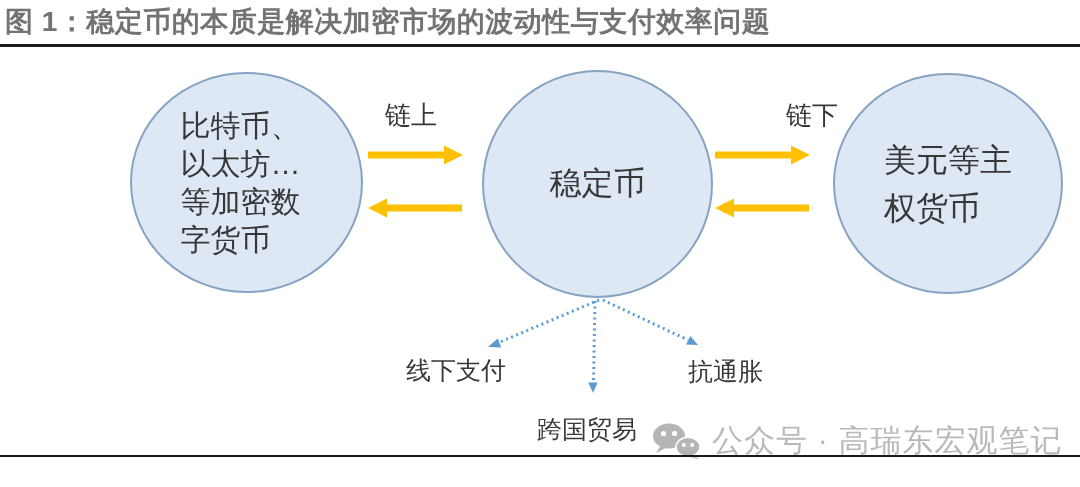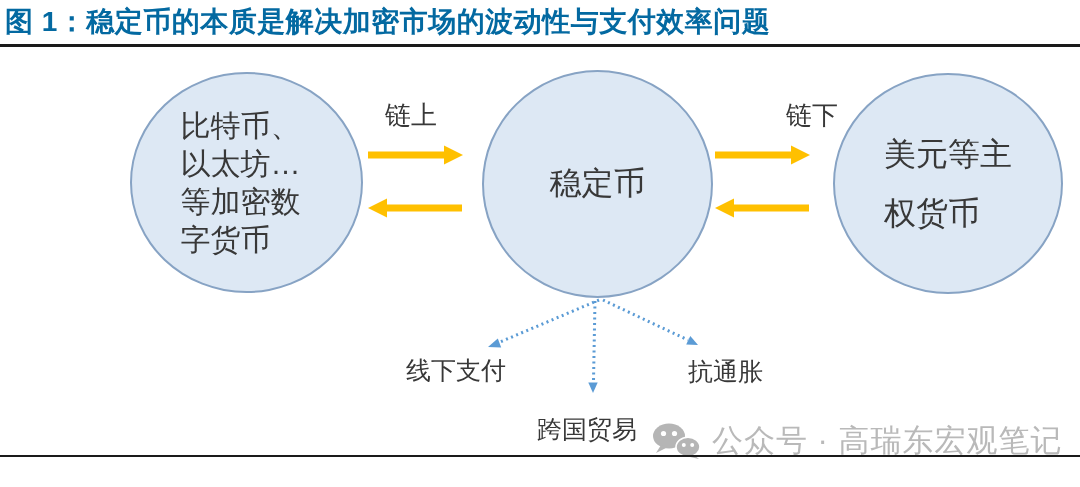--- a/index.html
+++ b/index.html
@@ -9,21 +9,21 @@
     height: 487px;
     background: #ffffff;
     font-family: "Liberation Sans", sans-serif;
     overflow: hidden;
   }
   .fig-title {
     position: absolute;
     left: 5px; top: 3px;
     font-size: 28px;
     font-weight: bold;
-    color: #0369a1;
+    color: #737373;
     letter-spacing: 0.5px;
     white-space: nowrap;
   }
   .title-rule {
     position: absolute;
     left: 0; top: 44px;
     width: 1080px; height: 3px;
     background: #1a1a1a;
   }
   .node {
@@ -40,21 +40,21 @@
   .node-mid   { left: 482px; top: 70px; width: 231px; height: 228px; }
   .node-right { left: 833px; top: 73px; width: 230px; height: 221px; }
   .node-label {
     color: #383838;
     font-weight: 500;
     text-align: left;
   }
   .multiline { white-space: pre-line; }
   .node-left  .node-label { font-size: 30px; line-height: 38px; margin-left: -12px; }
   .node-mid   .node-label { font-size: 32px; }
-  .node-right .node-label { font-size: 32px; line-height: 59px; }
+  .node-right .node-label { font-size: 32px; line-height: 48px; }
   .edge-label {
     position: absolute;
     font-size: 26px;
     color: #383838;
     white-space: nowrap;
   }
   .onchain-label  { left: 385px; top: 98px; }
   .offchain-label { left: 762px; top: 98px; margin-left: 24px; }
   .app-label {
     position: absolute;

